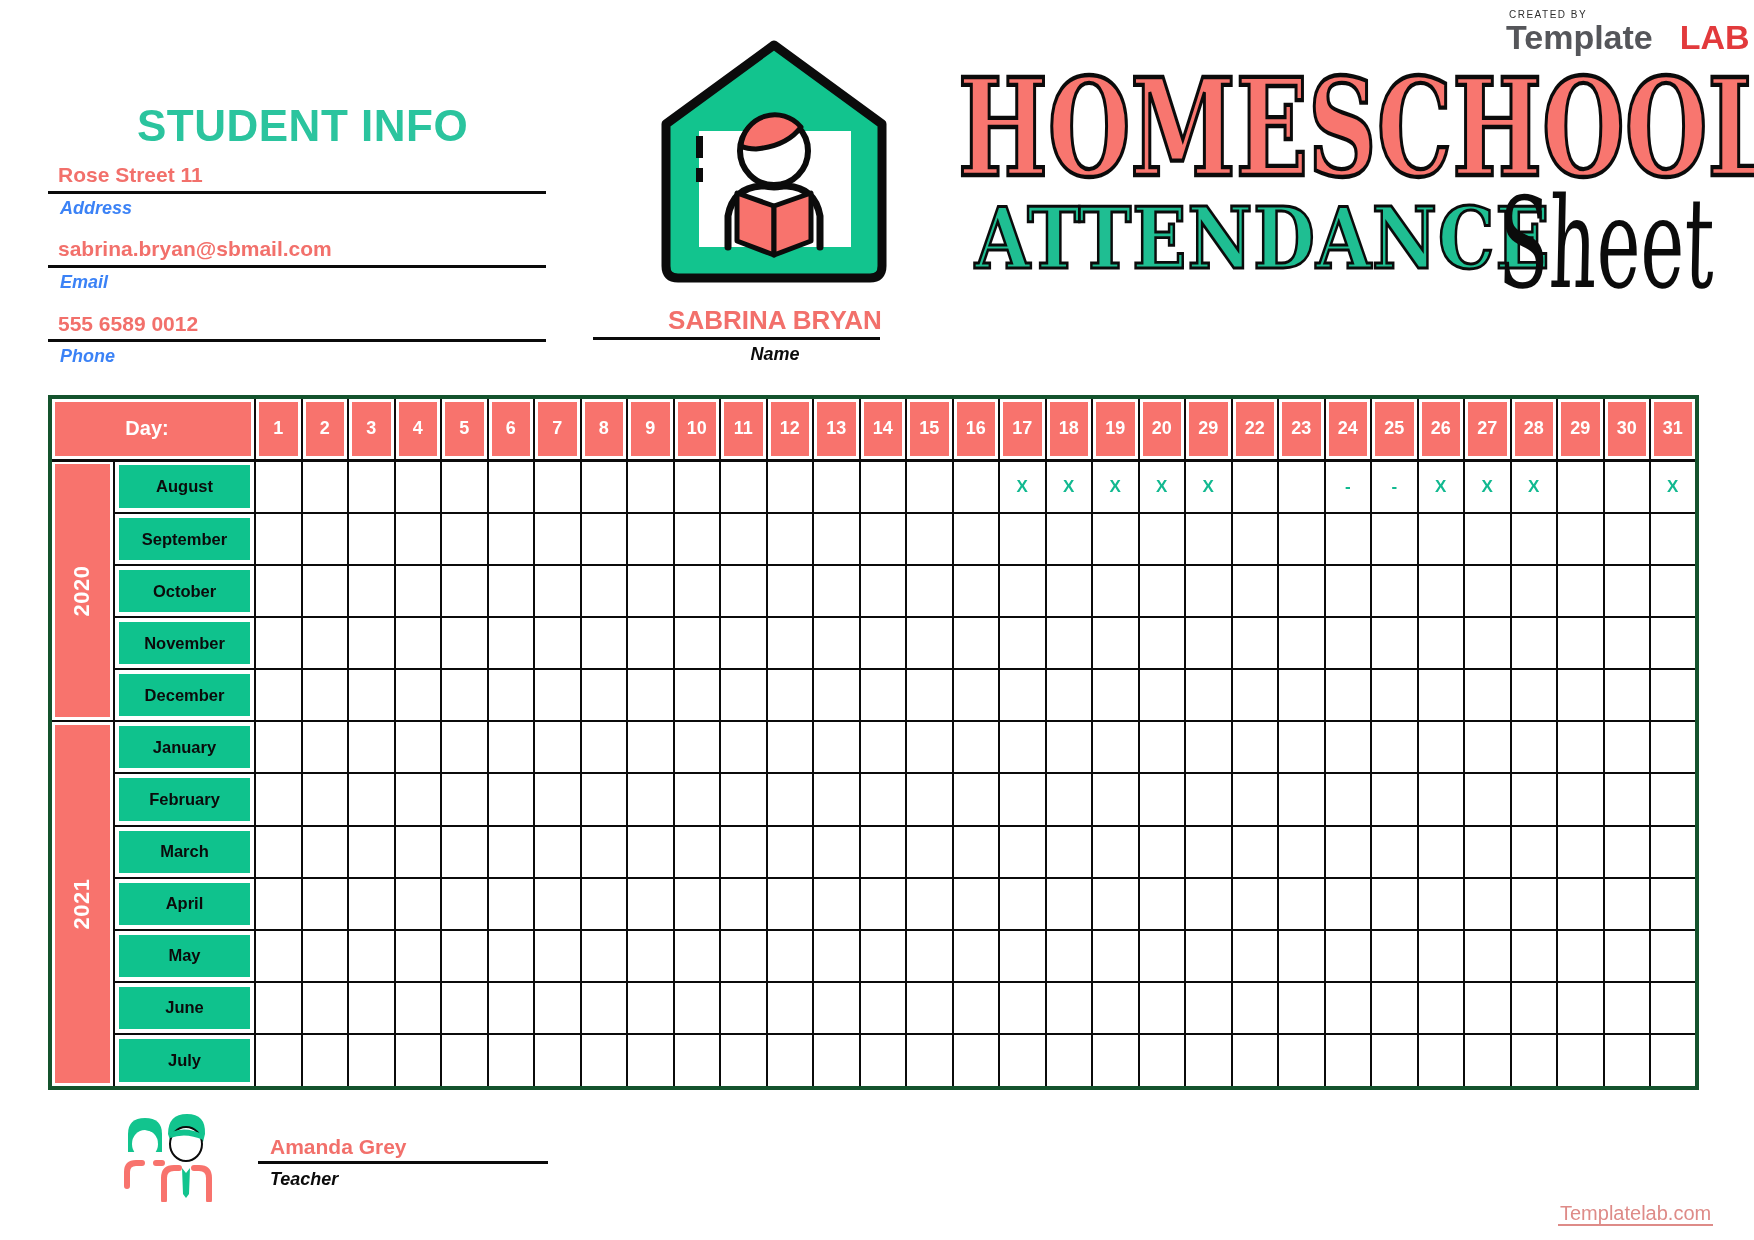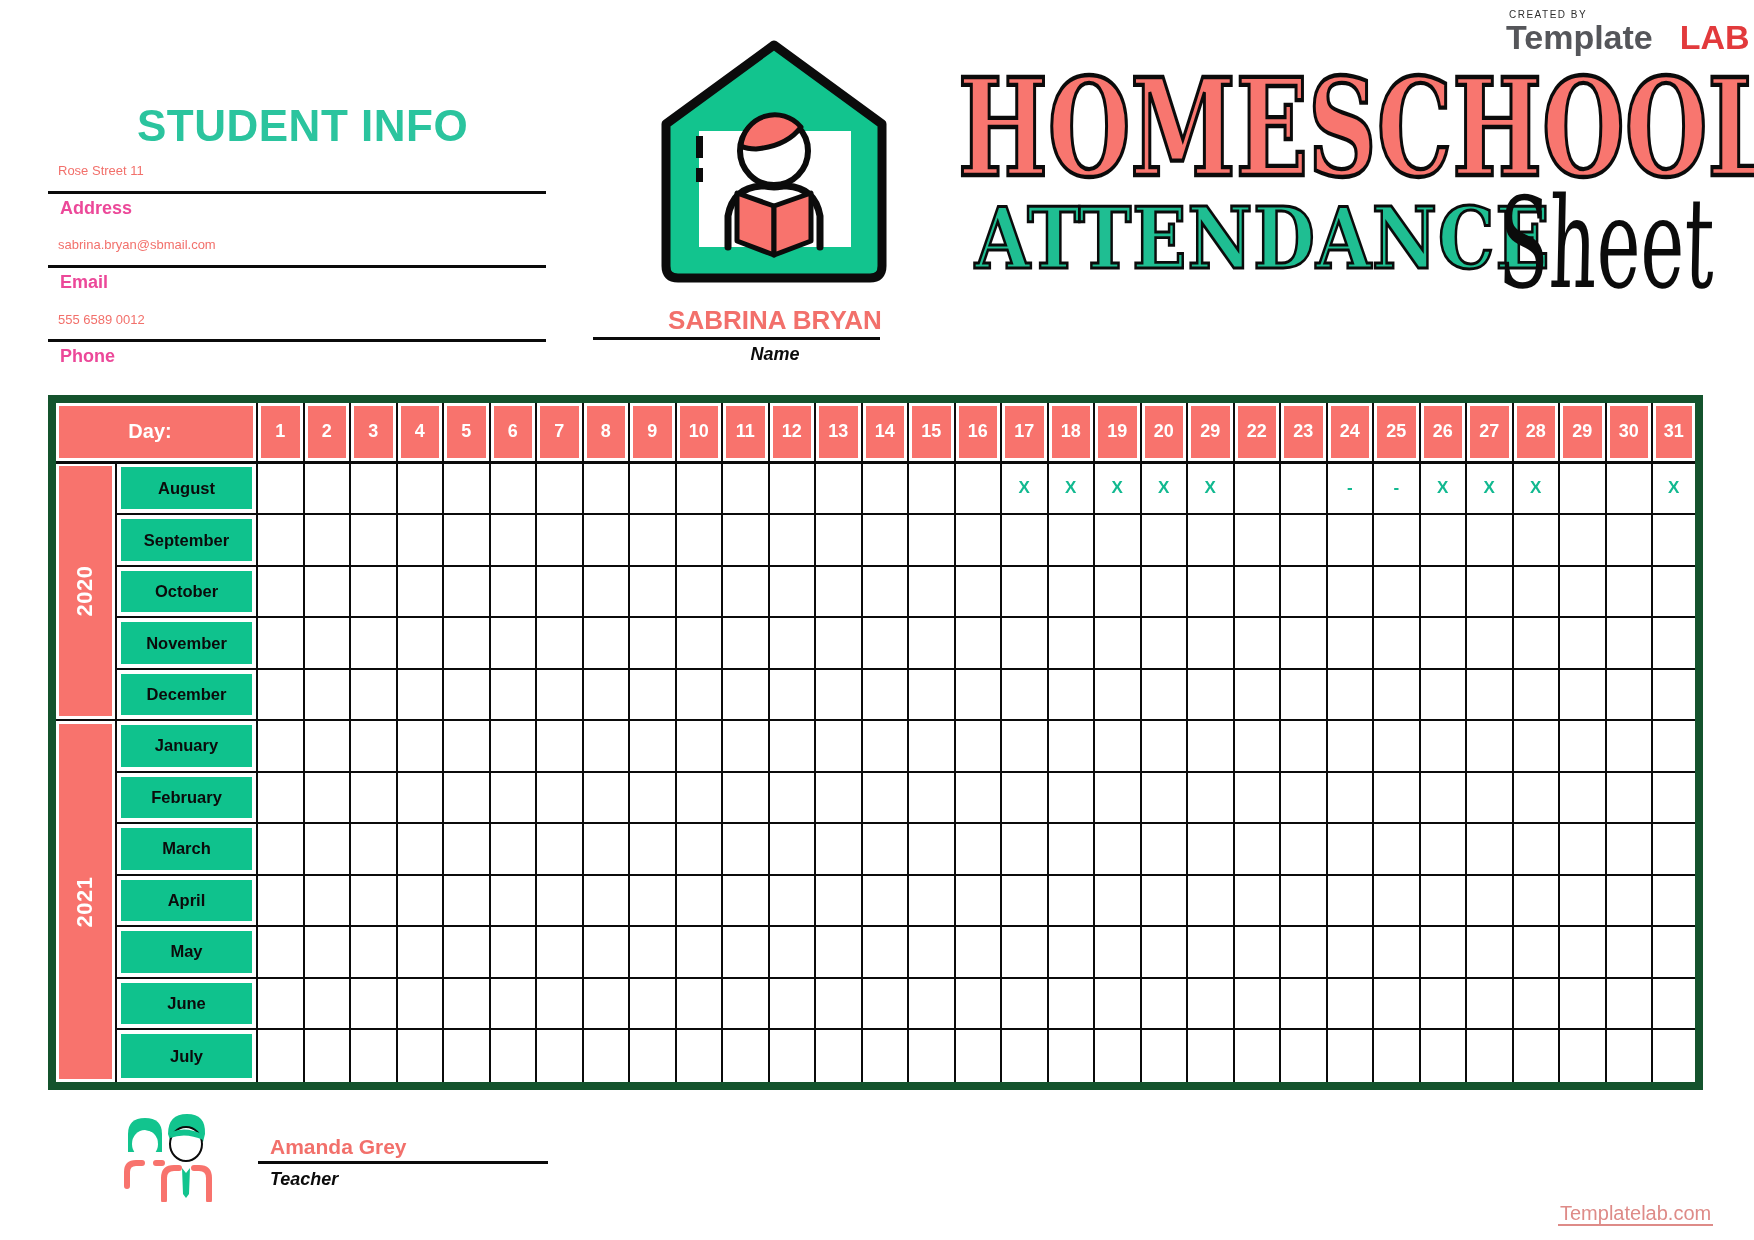--- a/index.html
+++ b/index.html
@@ -8,23 +8,23 @@
     position:relative; width:1754px; height:1240px; background:#fff;
     font-family:"Liberation Sans", sans-serif; overflow:hidden;
   }
   .abs { position:absolute; }
 
   
   .heading {
     left:103px; top:101px; font-size:44px; font-weight:bold;
     color:#2BC49E; letter-spacing:0.5px;margin-left:34px;
   }
-  .field-value { left:58px; color:#F2706B; font-weight:normal; font-size:13px; line-height:1; }
+  .field-value { left:58px; color:#F2706B; font-weight:bold; font-size:21px; line-height:1; }
   .rule { background:#0b0b0b; height:3px; }
-  .field-label { left:60px; color:#ec4899; font-weight:bold; font-size:18px; line-height:1; }
+  .field-label { left:60px; color:#3b82f6; font-weight:bold; font-style:italic; font-size:18px; line-height:1; }
 
   
   .center-text { text-align:center; }
   .name-value { left:600px; top:307px; width:350px; color:#F2706B; font-weight:bold; font-size:26px; line-height:1; }
   .name-label { left:600px; top:345px; width:350px; color:#0b0b0b; font-weight:bold; font-style:italic; font-size:18px; line-height:1; }
   .teacher-value { left:270px; top:1136px; color:#F2706B; font-weight:bold; font-size:21px; line-height:1; }
   .teacher-label { left:270px; top:1170px; color:#0b0b0b; font-weight:bold; font-style:italic; font-size:18px; line-height:1; }
 
   
   .title-word { line-height:1; font-family:"DejaVu Serif", serif; font-weight:bold; white-space:nowrap; }
@@ -47,21 +47,21 @@
   
   .tl-logo { left:1506px; top:10px; line-height:1; }
   .tl-created { font-size:10px; font-weight:normal; letter-spacing:1.5px; color:#2f2f2f; margin-left:3px; }
   .tl-brand { font-size:34px; line-height:1.05; white-space:nowrap; }
   .tl-t { color:#55565A; font-weight:700; }
   .tl-lab { color:#E23A3C; font-weight:800;margin-left:27px; }
 
   
   table.att-table {
     position:absolute; left:48px; top:395px; width:1647px; height:695px;
-    border-collapse:collapse; table-layout:fixed; border:8px solid #14532d;
+    border-collapse:collapse; table-layout:fixed; border:4px solid #14532d;
   }
   .att-table td {
     border:2px solid #0b0b0b; text-align:center; vertical-align:middle;
     overflow:hidden;
   }
   .att-table thead td { border-bottom-width:3px; }
   .day-label {
     background-color:#F8736D; background-clip:content-box; padding:3px;
     color:#fff; font-weight:bold; font-size:20px; text-align:right;
   }

